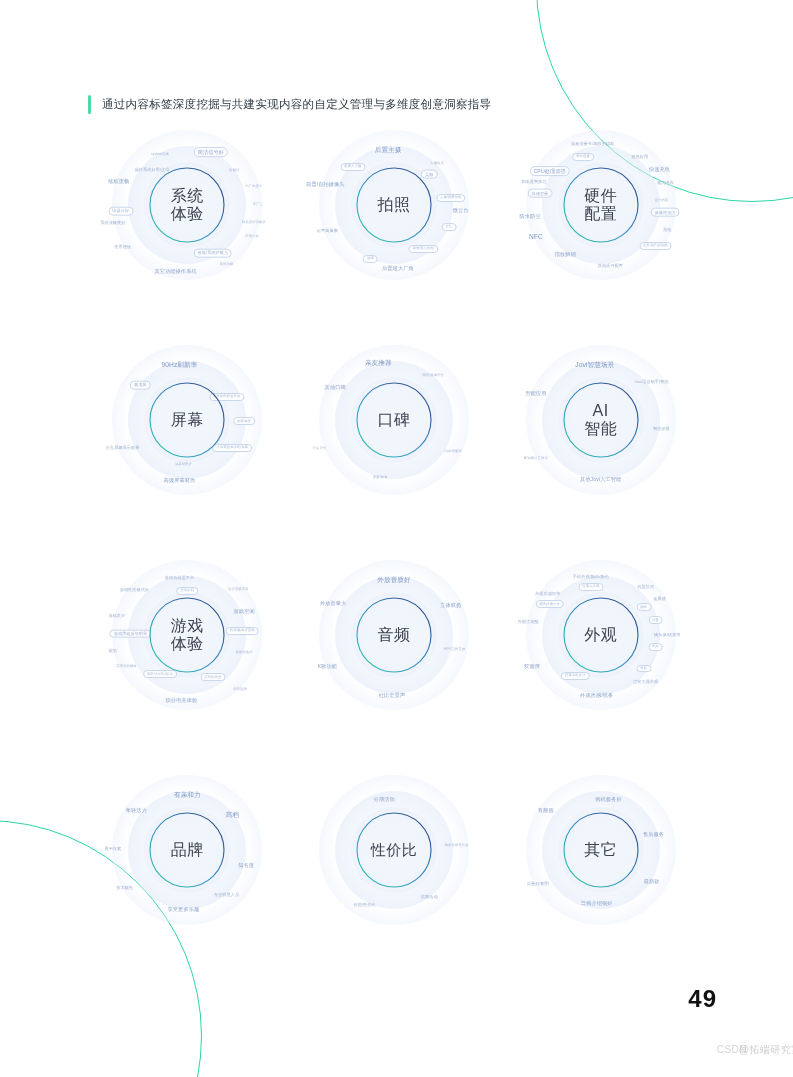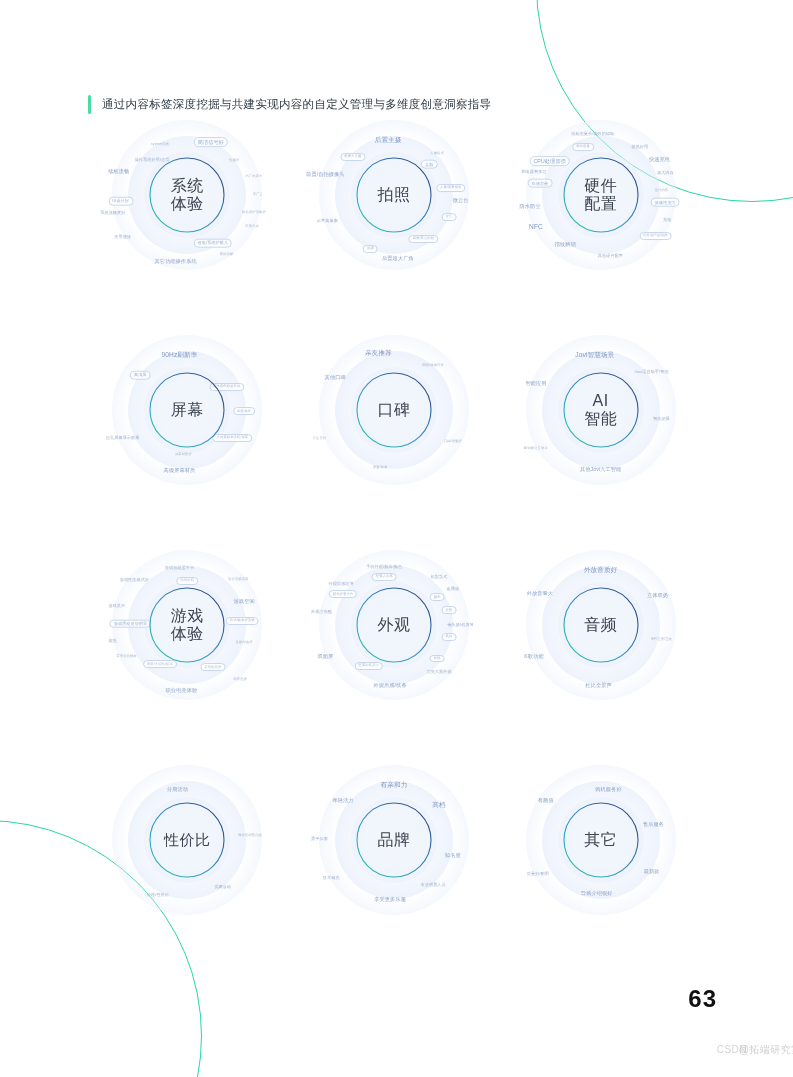--- a/index.html
+++ b/index.html
@@ -16,21 +16,21 @@
   .deco-tr{width:430px;height:430px;right:-175px;top:-230px;}
   .deco-bl{width:430px;height:430px;left:-230px;bottom:-175px;}
 
   
   .header{position:absolute;left:88px;top:95px;display:flex;align-items:center;gap:11px;}
   .header-bar{width:3px;height:19px;background:#4bdca6;border-radius:2px;flex:none;}
   .header-text{font-size:11.5px;color:#2f3a43;letter-spacing:.3px;white-space:nowrap;}
 
   
   .grid{
-    position:absolute;left:84px;top:122px;width:620px;
+    position:absolute;left:84px;top:132px;width:620px;
     display:grid;grid-template-columns:repeat(3,1fr);
     row-gap:69px;justify-items:center;
   }
   .cell{position:relative;width:196px;height:146px;}
 
   
   .halo{
     position:absolute;left:50%;top:50%;transform:translate(-50%,-50%);
     border-radius:50%;
   }
@@ -301,20 +301,44 @@
             <circle cx="39" cy="39" r="37" fill="none" stroke="url(#rg6)" stroke-width="1.15"></circle>
           </svg>
         </div>
         <div class="core">游戏
 体验</div>
       </div>
       <div class="cell">
         <div class="halo halo-out"></div>
         <div class="halo halo-mid"></div>
         <div class="halo halo-in"></div>
+        <span class="tag t1" style="left: 50%; top: 12%;">外放音质好</span>
+        <span class="tag t2" style="left: 19%; top: 29%;">外放音量大</span>
+        <span class="tag t2" style="left: 79%; top: 30%;">立体双扬</span>
+        <span class="tag t4" style="left: 81%; top: 60%;">HIFI音质/音效</span>
+        <span class="tag t2" style="left: 16%; top: 72%;">K歌功能</span>
+        <span class="tag t2" style="left: 49%; top: 92%;">杜比全景声</span>
+        <div class="ring">
+          <svg width="78" height="78" viewBox="0 0 78 78">
+            <defs>
+              <linearGradient id="rg8" x1="0" y1="1" x2="1" y2="0">
+                <stop offset="0%" stop-color="#2ec9a6"></stop>
+                <stop offset="45%" stop-color="#3b93c9"></stop>
+                <stop offset="100%" stop-color="#2b3a7a"></stop>
+              </linearGradient>
+            </defs>
+            <circle cx="39" cy="39" r="37" fill="none" stroke="url(#rg8)" stroke-width="1.15"></circle>
+          </svg>
+        </div>
+        <div class="core">音频</div>
+      </div>
+      <div class="cell">
+        <div class="halo halo-out"></div>
+        <div class="halo halo-mid"></div>
+        <div class="halo halo-in"></div>
         <span class="tag t3" style="left: 45%; top: 10%;">手机外观/颜值/颜色</span>
         <span class="tag t4 pill" style="left: 45%; top: 17%;">轻薄人手感</span>
         <span class="tag t3" style="left: 73%; top: 17%;">机型款式</span>
         <span class="tag t3" style="left: 23%; top: 22%;">外观质感轻薄</span>
         <span class="tag t3" style="left: 80%; top: 25%;">金属感</span>
         <span class="tag t4 pill" style="left: 24%; top: 29%;">颜色好看大方</span>
         <span class="tag t4 pill" style="left: 72%; top: 31%;">颜色</span>
         <span class="tag t3" style="left: 13%; top: 41%;">外观漂亮酷</span>
         <span class="tag t4 pill" style="left: 78%; top: 40%;">好看</span>
         <span class="tag t3" style="left: 84%; top: 50%;">镜头摄/机身薄</span>
@@ -335,66 +359,20 @@
             </defs>
             <circle cx="39" cy="39" r="37" fill="none" stroke="url(#rg7)" stroke-width="1.15"></circle>
           </svg>
         </div>
         <div class="core">外观</div>
       </div>
       <div class="cell">
         <div class="halo halo-out"></div>
         <div class="halo halo-mid"></div>
         <div class="halo halo-in"></div>
-        <span class="tag t1" style="left: 50%; top: 12%;">外放音质好</span>
-        <span class="tag t2" style="left: 19%; top: 29%;">外放音量大</span>
-        <span class="tag t2" style="left: 79%; top: 30%;">立体双扬</span>
-        <span class="tag t4" style="left: 81%; top: 60%;">HIFI音质/音效</span>
-        <span class="tag t2" style="left: 16%; top: 72%;">K歌功能</span>
-        <span class="tag t2" style="left: 49%; top: 92%;">杜比全景声</span>
-        <div class="ring">
-          <svg width="78" height="78" viewBox="0 0 78 78">
-            <defs>
-              <linearGradient id="rg8" x1="0" y1="1" x2="1" y2="0">
-                <stop offset="0%" stop-color="#2ec9a6"></stop>
-                <stop offset="45%" stop-color="#3b93c9"></stop>
-                <stop offset="100%" stop-color="#2b3a7a"></stop>
-              </linearGradient>
-            </defs>
-            <circle cx="39" cy="39" r="37" fill="none" stroke="url(#rg8)" stroke-width="1.15"></circle>
-          </svg>
-        </div>
-        <div class="core">音频</div>
-      </div>
-      <div class="cell">
-        <div class="halo halo-out"></div>
-        <div class="halo halo-mid"></div>
-        <div class="halo halo-in"></div>
-        <span class="tag t2" style="left: 45%; top: 16%;">分期活动</span>
-        <span class="tag t4" style="left: 82%; top: 47%;">降价促销售优惠</span>
-        <span class="tag t3" style="left: 68%; top: 82%;">优惠活动</span>
-        <span class="tag t3" style="left: 35%; top: 88%;">价格/性价比</span>
-        <div class="ring">
-          <svg width="78" height="78" viewBox="0 0 78 78">
-            <defs>
-              <linearGradient id="rg9" x1="0" y1="1" x2="1" y2="0">
-                <stop offset="0%" stop-color="#2ec9a6"></stop>
-                <stop offset="45%" stop-color="#3b93c9"></stop>
-                <stop offset="100%" stop-color="#2b3a7a"></stop>
-              </linearGradient>
-            </defs>
-            <circle cx="39" cy="39" r="37" fill="none" stroke="url(#rg9)" stroke-width="1.15"></circle>
-          </svg>
-        </div>
-        <div class="core small">性价比</div>
-      </div>
-      <div class="cell">
-        <div class="halo halo-out"></div>
-        <div class="halo halo-mid"></div>
-        <div class="halo halo-in"></div>
         <span class="tag t1" style="left: 50%; top: 12%;">有亲和力</span>
         <span class="tag t2" style="left: 24%; top: 23%;">年轻活力</span>
         <span class="tag t1" style="left: 73%; top: 26%;">高档</span>
         <span class="tag t3" style="left: 12%; top: 49%;">勇于探索</span>
         <span class="tag t2" style="left: 80%; top: 61%;">知名度</span>
         <span class="tag t3" style="left: 18%; top: 76%;">技术精先</span>
         <span class="tag t3" style="left: 70%; top: 81%;">专业明星人员</span>
         <span class="tag t2" style="left: 48%; top: 91%;">享受更多乐趣</span>
         <div class="ring">
           <svg width="78" height="78" viewBox="0 0 78 78">
@@ -407,20 +385,42 @@
             </defs>
             <circle cx="39" cy="39" r="37" fill="none" stroke="url(#rg10)" stroke-width="1.15"></circle>
           </svg>
         </div>
         <div class="core">品牌</div>
       </div>
       <div class="cell">
         <div class="halo halo-out"></div>
         <div class="halo halo-mid"></div>
         <div class="halo halo-in"></div>
+        <span class="tag t2" style="left: 45%; top: 16%;">分期活动</span>
+        <span class="tag t4" style="left: 82%; top: 47%;">降价促销售优惠</span>
+        <span class="tag t3" style="left: 68%; top: 82%;">优惠活动</span>
+        <span class="tag t3" style="left: 35%; top: 88%;">价格/性价比</span>
+        <div class="ring">
+          <svg width="78" height="78" viewBox="0 0 78 78">
+            <defs>
+              <linearGradient id="rg9" x1="0" y1="1" x2="1" y2="0">
+                <stop offset="0%" stop-color="#2ec9a6"></stop>
+                <stop offset="45%" stop-color="#3b93c9"></stop>
+                <stop offset="100%" stop-color="#2b3a7a"></stop>
+              </linearGradient>
+            </defs>
+            <circle cx="39" cy="39" r="37" fill="none" stroke="url(#rg9)" stroke-width="1.15"></circle>
+          </svg>
+        </div>
+        <div class="core small">性价比</div>
+      </div>
+      <div class="cell">
+        <div class="halo halo-out"></div>
+        <div class="halo halo-mid"></div>
+        <div class="halo halo-in"></div>
         <span class="tag t2" style="left: 54%; top: 16%;">购机服务好</span>
         <span class="tag t2" style="left: 22%; top: 23%;">有颜值</span>
         <span class="tag t2" style="left: 77%; top: 40%;">售后服务</span>
         <span class="tag t2" style="left: 76%; top: 72%;">最新款</span>
         <span class="tag t3" style="left: 18%; top: 73%;">质量好/耐用</span>
         <span class="tag t2" style="left: 48%; top: 87%;">导购介绍很好</span>
         <div class="ring">
           <svg width="78" height="78" viewBox="0 0 78 78">
             <defs>
               <linearGradient id="rg11" x1="0" y1="1" x2="1" y2="0">
@@ -429,19 +429,19 @@
                 <stop offset="100%" stop-color="#2b3a7a"></stop>
               </linearGradient>
             </defs>
             <circle cx="39" cy="39" r="37" fill="none" stroke="url(#rg11)" stroke-width="1.15"></circle>
           </svg>
         </div>
         <div class="core">其它</div>
       </div>
     </div>
 
-  <div class="pagenum">63</div>
+  <div class="pagenum">49</div>
   <div class="watermark">
     <span>CSDN</span>
     <span class="wm2">@拓端研究室</span>
   </div>
 
 </div>
 
 </body></html>

